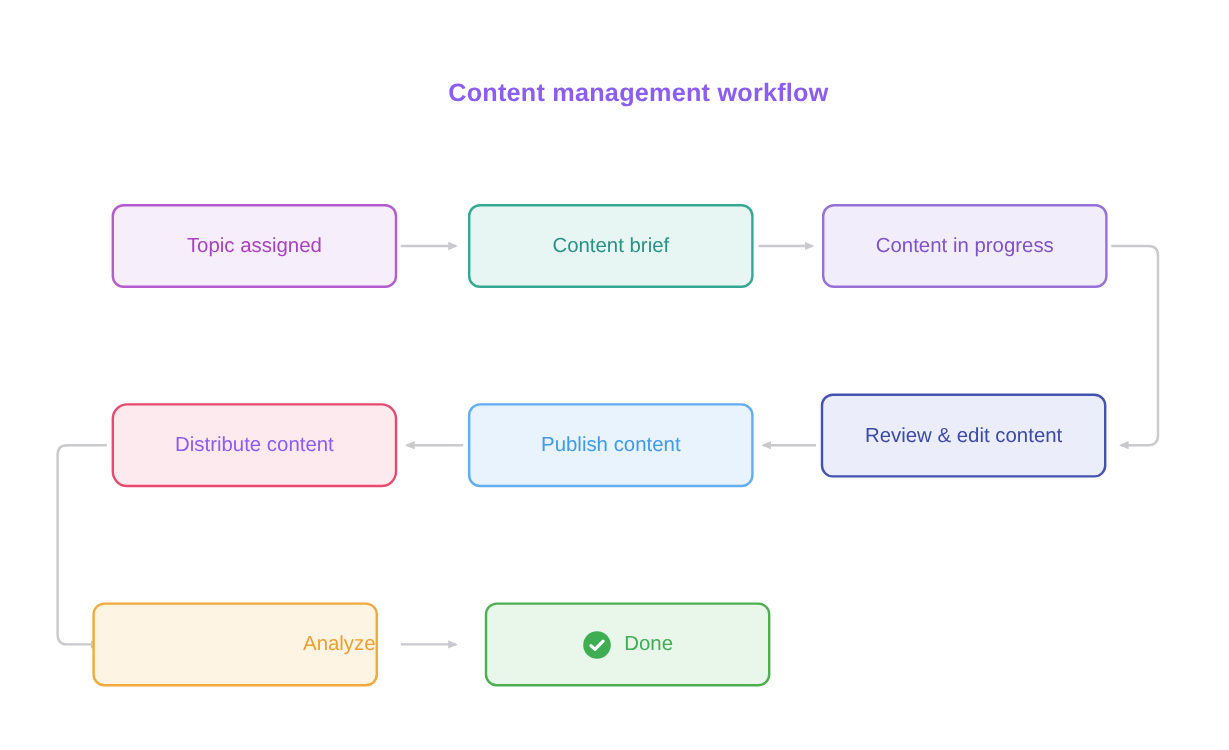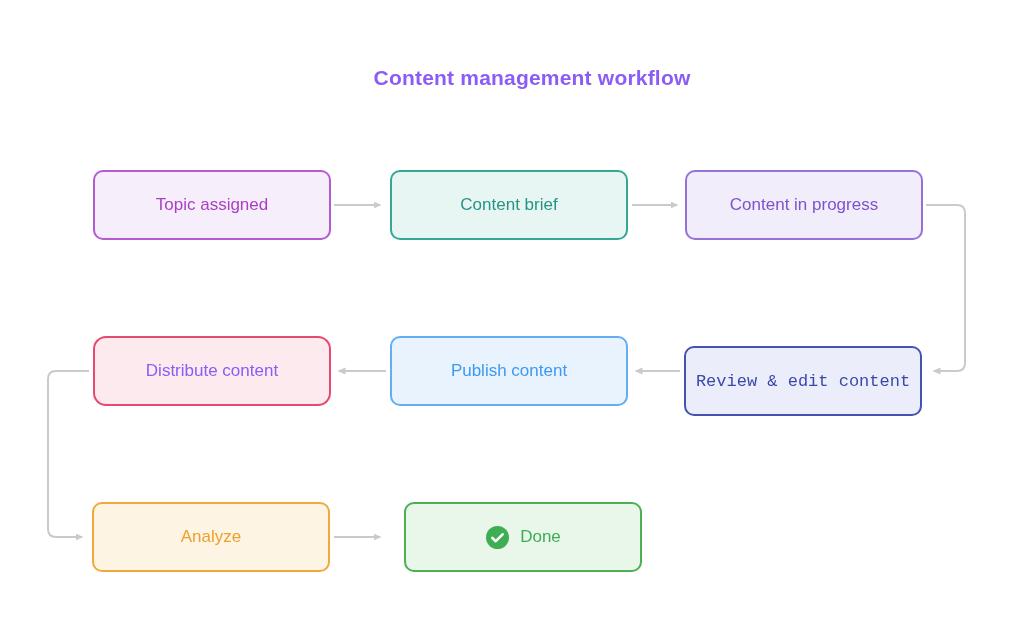--- a/index.html
+++ b/index.html
@@ -50,22 +50,22 @@
     cursor: default;
   }
   .node .node-label {
     white-space: nowrap;
   }
   .pos-topic     { left: 93px;  top: 170px; }
   .pos-brief     { left: 390px; top: 170px; }
   .pos-progress  { left: 685px; top: 170px; }
   .pos-distribute{ left: 93px;  top: 336px; }
   .pos-publish   { left: 390px; top: 336px; }
-  .pos-review    { left: 684px; top: 346px; font-family: Liberation Mono, monospace; }
-  .pos-analyze   { left: 92px;  top: 502px; }
+  .pos-review    { left: 684px; top: 328px; }
+  .pos-analyze   { left: 77px;  top: 502px; justify-content: flex-end; }
   .pos-done      { left: 404px; top: 502px; }
   .check-icon {
     display: inline-flex;
     flex: 0 0 auto;
   }
 </style>
 </head>
 <body>
 
 <div class="canvas">

